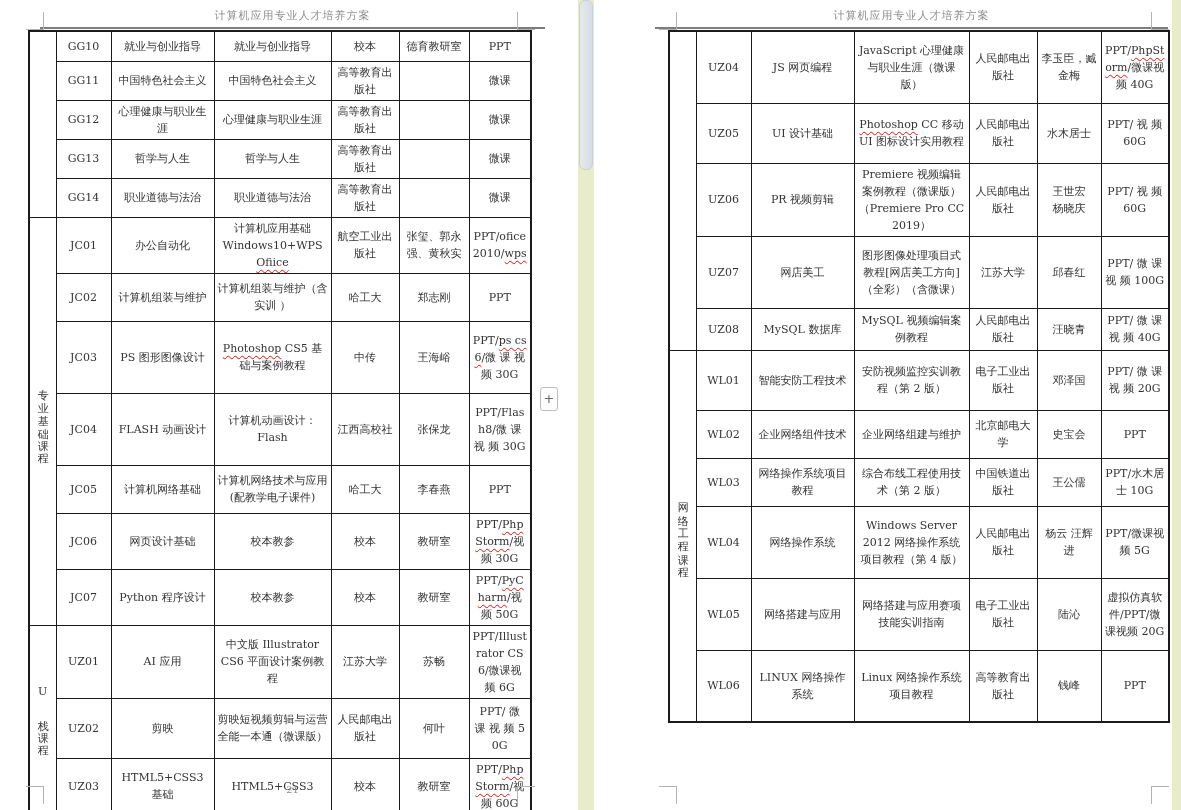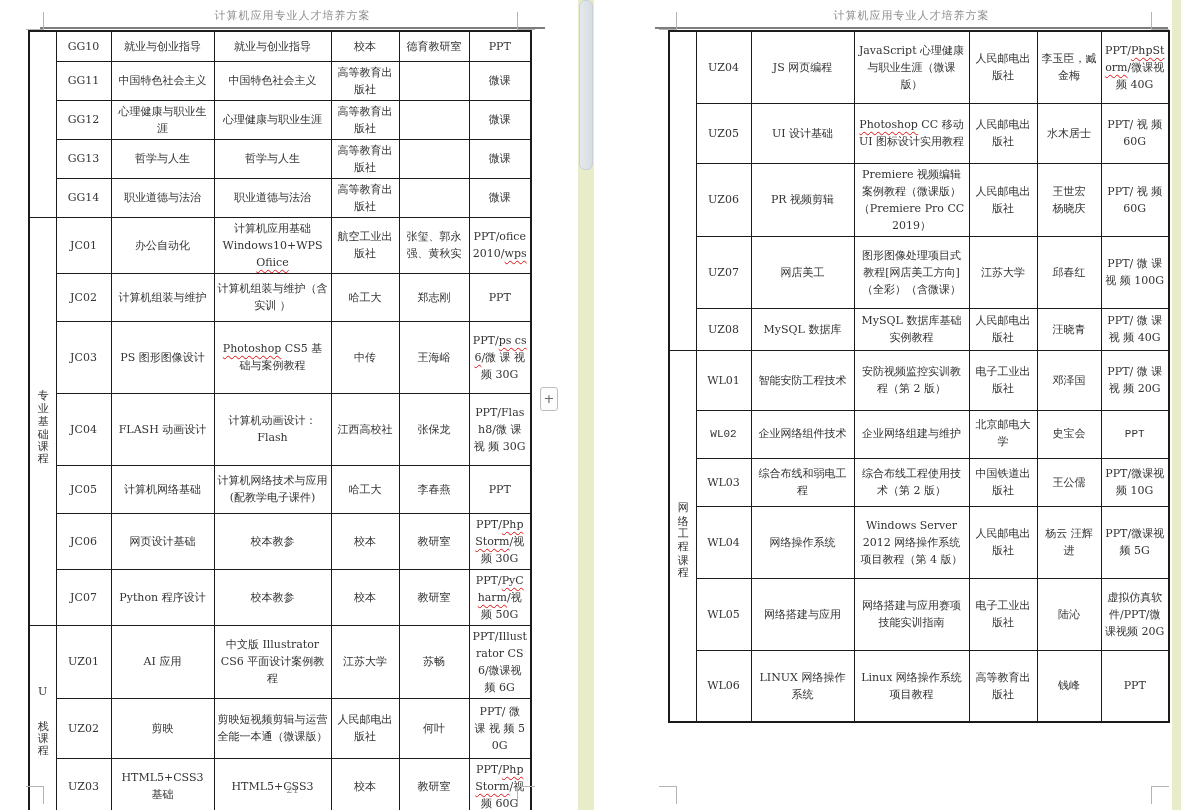--- a/index.html
+++ b/index.html
@@ -250,49 +250,49 @@
             <td class="c-code">UZ07</td>
             <td class="c-name">网店美工</td>
             <td class="c-book">图形图像处理项目式教程[网店美工方向]（全彩）（含微课）</td>
             <td class="c-pub">江苏大学</td>
             <td class="c-auth">邱春红</td>
             <td class="c-res">PPT/ 微 课 视 频 100G</td>
           </tr>
           <tr style="height: 42px;">
             <td class="c-code">UZ08</td>
             <td class="c-name">MySQL 数据库</td>
-            <td class="c-book">MySQL 数据库基础实例教程</td>
+            <td class="c-book">MySQL 视频编辑案例教程</td>
             <td class="c-pub">人民邮电出版社</td>
             <td class="c-auth">汪晓青</td>
             <td class="c-res">PPT/ 微 课 视 频 40G</td>
           </tr>
           <tr style="height: 60px;">
             <td class="c-cat" rowspan="6"><span>网络工程课程</span></td>
             <td class="c-code">WL01</td>
             <td class="c-name">智能安防工程技术</td>
             <td class="c-book">安防视频监控实训教程（第 2 版）</td>
             <td class="c-pub">电子工业出版社</td>
             <td class="c-auth">邓泽国</td>
             <td class="c-res">PPT/ 微 课 视 频 20G</td>
           </tr>
-          <tr style="height: 48px; font-family: Liberation Mono, monospace;">
+          <tr style="height: 48px;">
             <td class="c-code">WL02</td>
             <td class="c-name">企业网络组件技术</td>
             <td class="c-book">企业网络组建与维护</td>
             <td class="c-pub">北京邮电大学</td>
             <td class="c-auth">史宝会</td>
             <td class="c-res">PPT</td>
           </tr>
           <tr style="height: 48px; margin-left: 48px;">
             <td class="c-code">WL03</td>
-            <td class="c-name">综合布线和弱电工程</td>
+            <td class="c-name">网络操作系统项目教程</td>
             <td class="c-book">综合布线工程使用技术（第 2 版）</td>
             <td class="c-pub">中国铁道出版社</td>
             <td class="c-auth">王公儒</td>
-            <td class="c-res">PPT/微课视频 10G</td>
+            <td class="c-res">PPT/水木居士 10G</td>
           </tr>
           <tr style="height: 72px;">
             <td class="c-code">WL04</td>
             <td class="c-name">网络操作系统</td>
             <td class="c-book">Windows Server 2012 网络操作系统项目教程（第 4 版）</td>
             <td class="c-pub">人民邮电出版社</td>
             <td class="c-auth">杨云 汪辉进</td>
             <td class="c-res">PPT/微课视频 5G</td>
           </tr>
           <tr style="height: 72px;">

